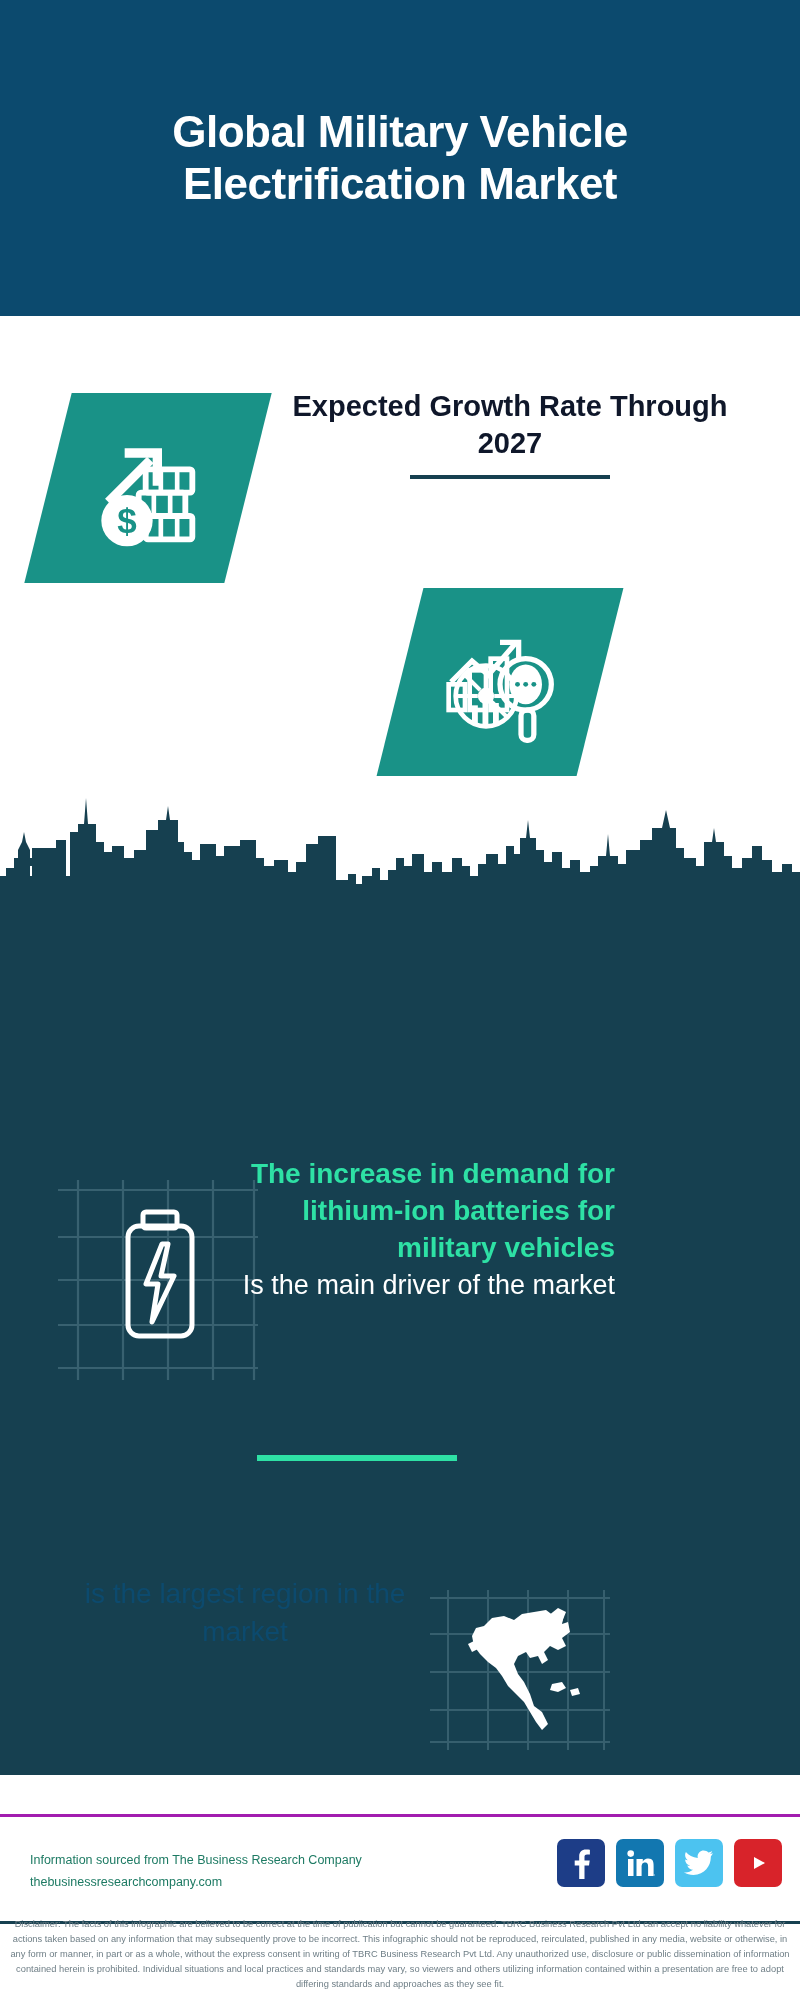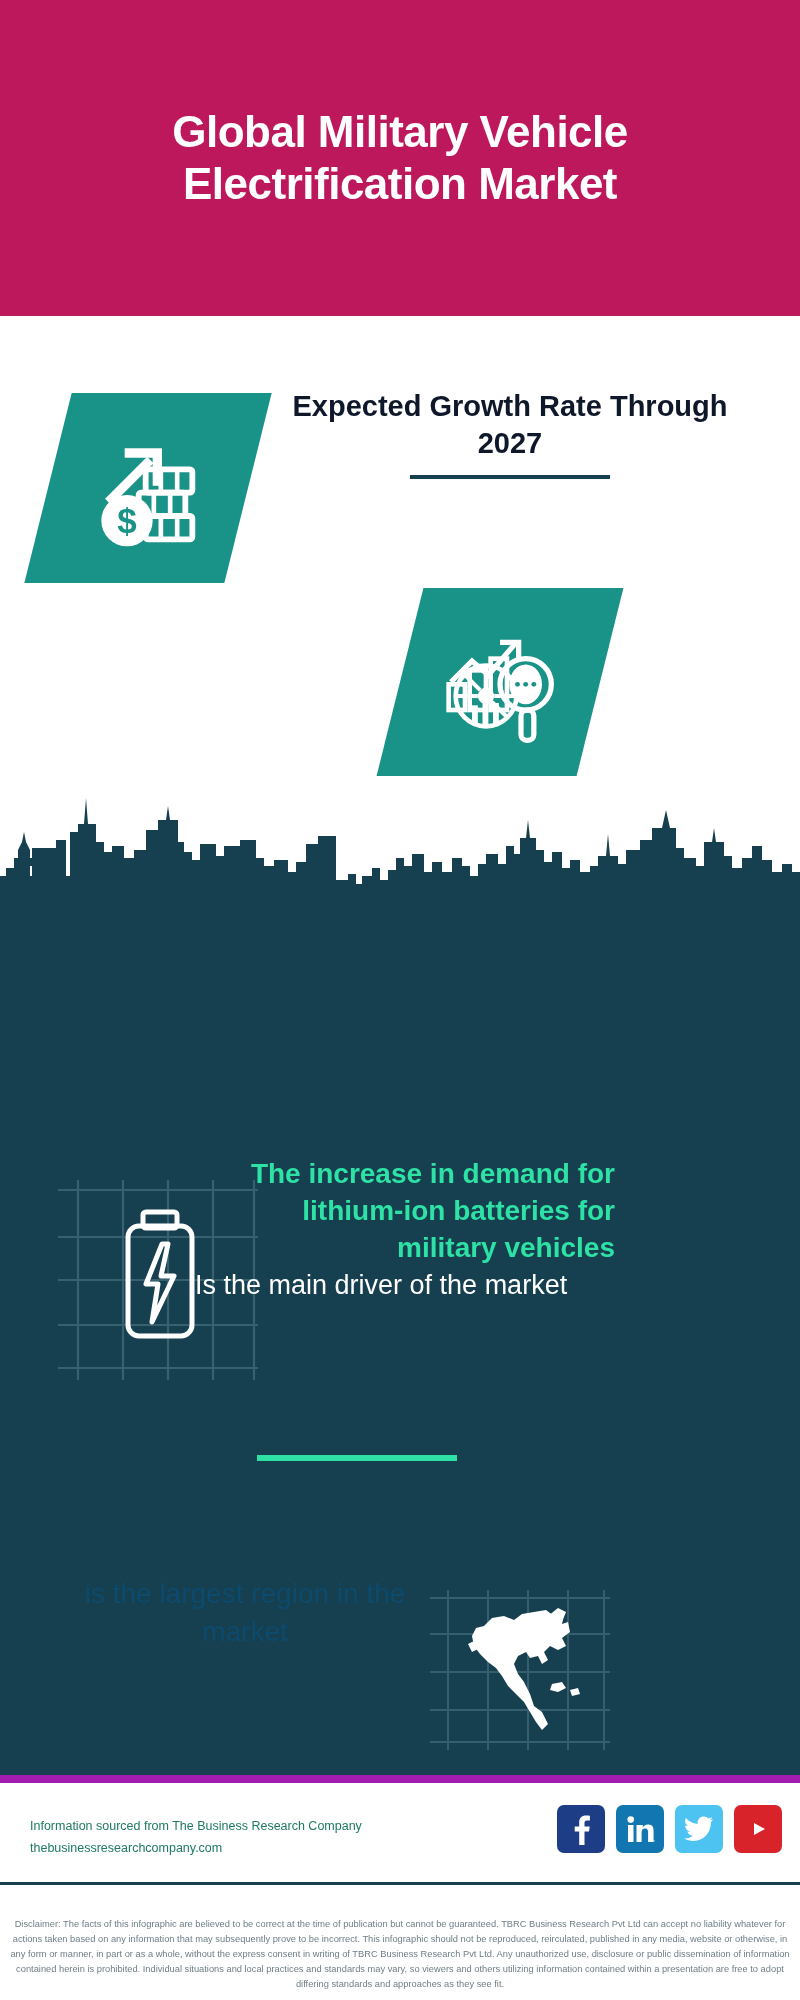--- a/index.html
+++ b/index.html
@@ -19,21 +19,21 @@
     background: #ffffff;
     overflow: hidden;
   }
 
   
   .header {
     position: absolute;
     left: 0; top: 0;
     width: 800px;
     height: 316px;
-    background: #be185d;
+    background: #0c4a6e;
     display: flex;
     align-items: center;
     justify-content: center;
   }
   .header-title {
     color: #ffffff;
     font-size: 44px;
     font-weight: bold;
     line-height: 1.18;
     text-align: center;
@@ -111,22 +111,23 @@
     font-size: 28px;
     font-weight: bold;
     line-height: 1.33;
     text-align: right;
     font-stretch: condensed;
   }
   .driver-sub {
     color: #ffffff;
     font-size: 27px;
     line-height: 1.34;
-    text-align: left;
+    text-align: right;
     font-weight: 300;
+    margin-left: 26px;
   }
 
   .green-rule {
     position: absolute;
     left: 257px; top: 1455px;
     width: 200px; height: 6px;
     background: #2ee1a5;
   }
 
   .region { position: absolute; left: 60px; top: 1575px; width: 370px; }
@@ -144,25 +145,25 @@
     font-weight: 300;
     line-height: 1.35;
     text-align: center;
   }
 
   .grid-icon { position: absolute; }
 
   
   .footer {
     position: absolute;
-    left: 0; top: 1775px;
+    left: 0; top: 1814px;
     width: 800px;
     height: 110px;
     background: #ffffff;
-    border-top: 8px solid #a21caf;
+    border-top: 3px solid #a21caf;
     border-bottom: 3px solid #164050;
   }
   .footer-text {
     position: absolute;
     left: 30px; top: 33px;
     color: #1d7a63;
     font-size: 12.5px;
     line-height: 1.72;
     font-stretch: condensed;
   }

